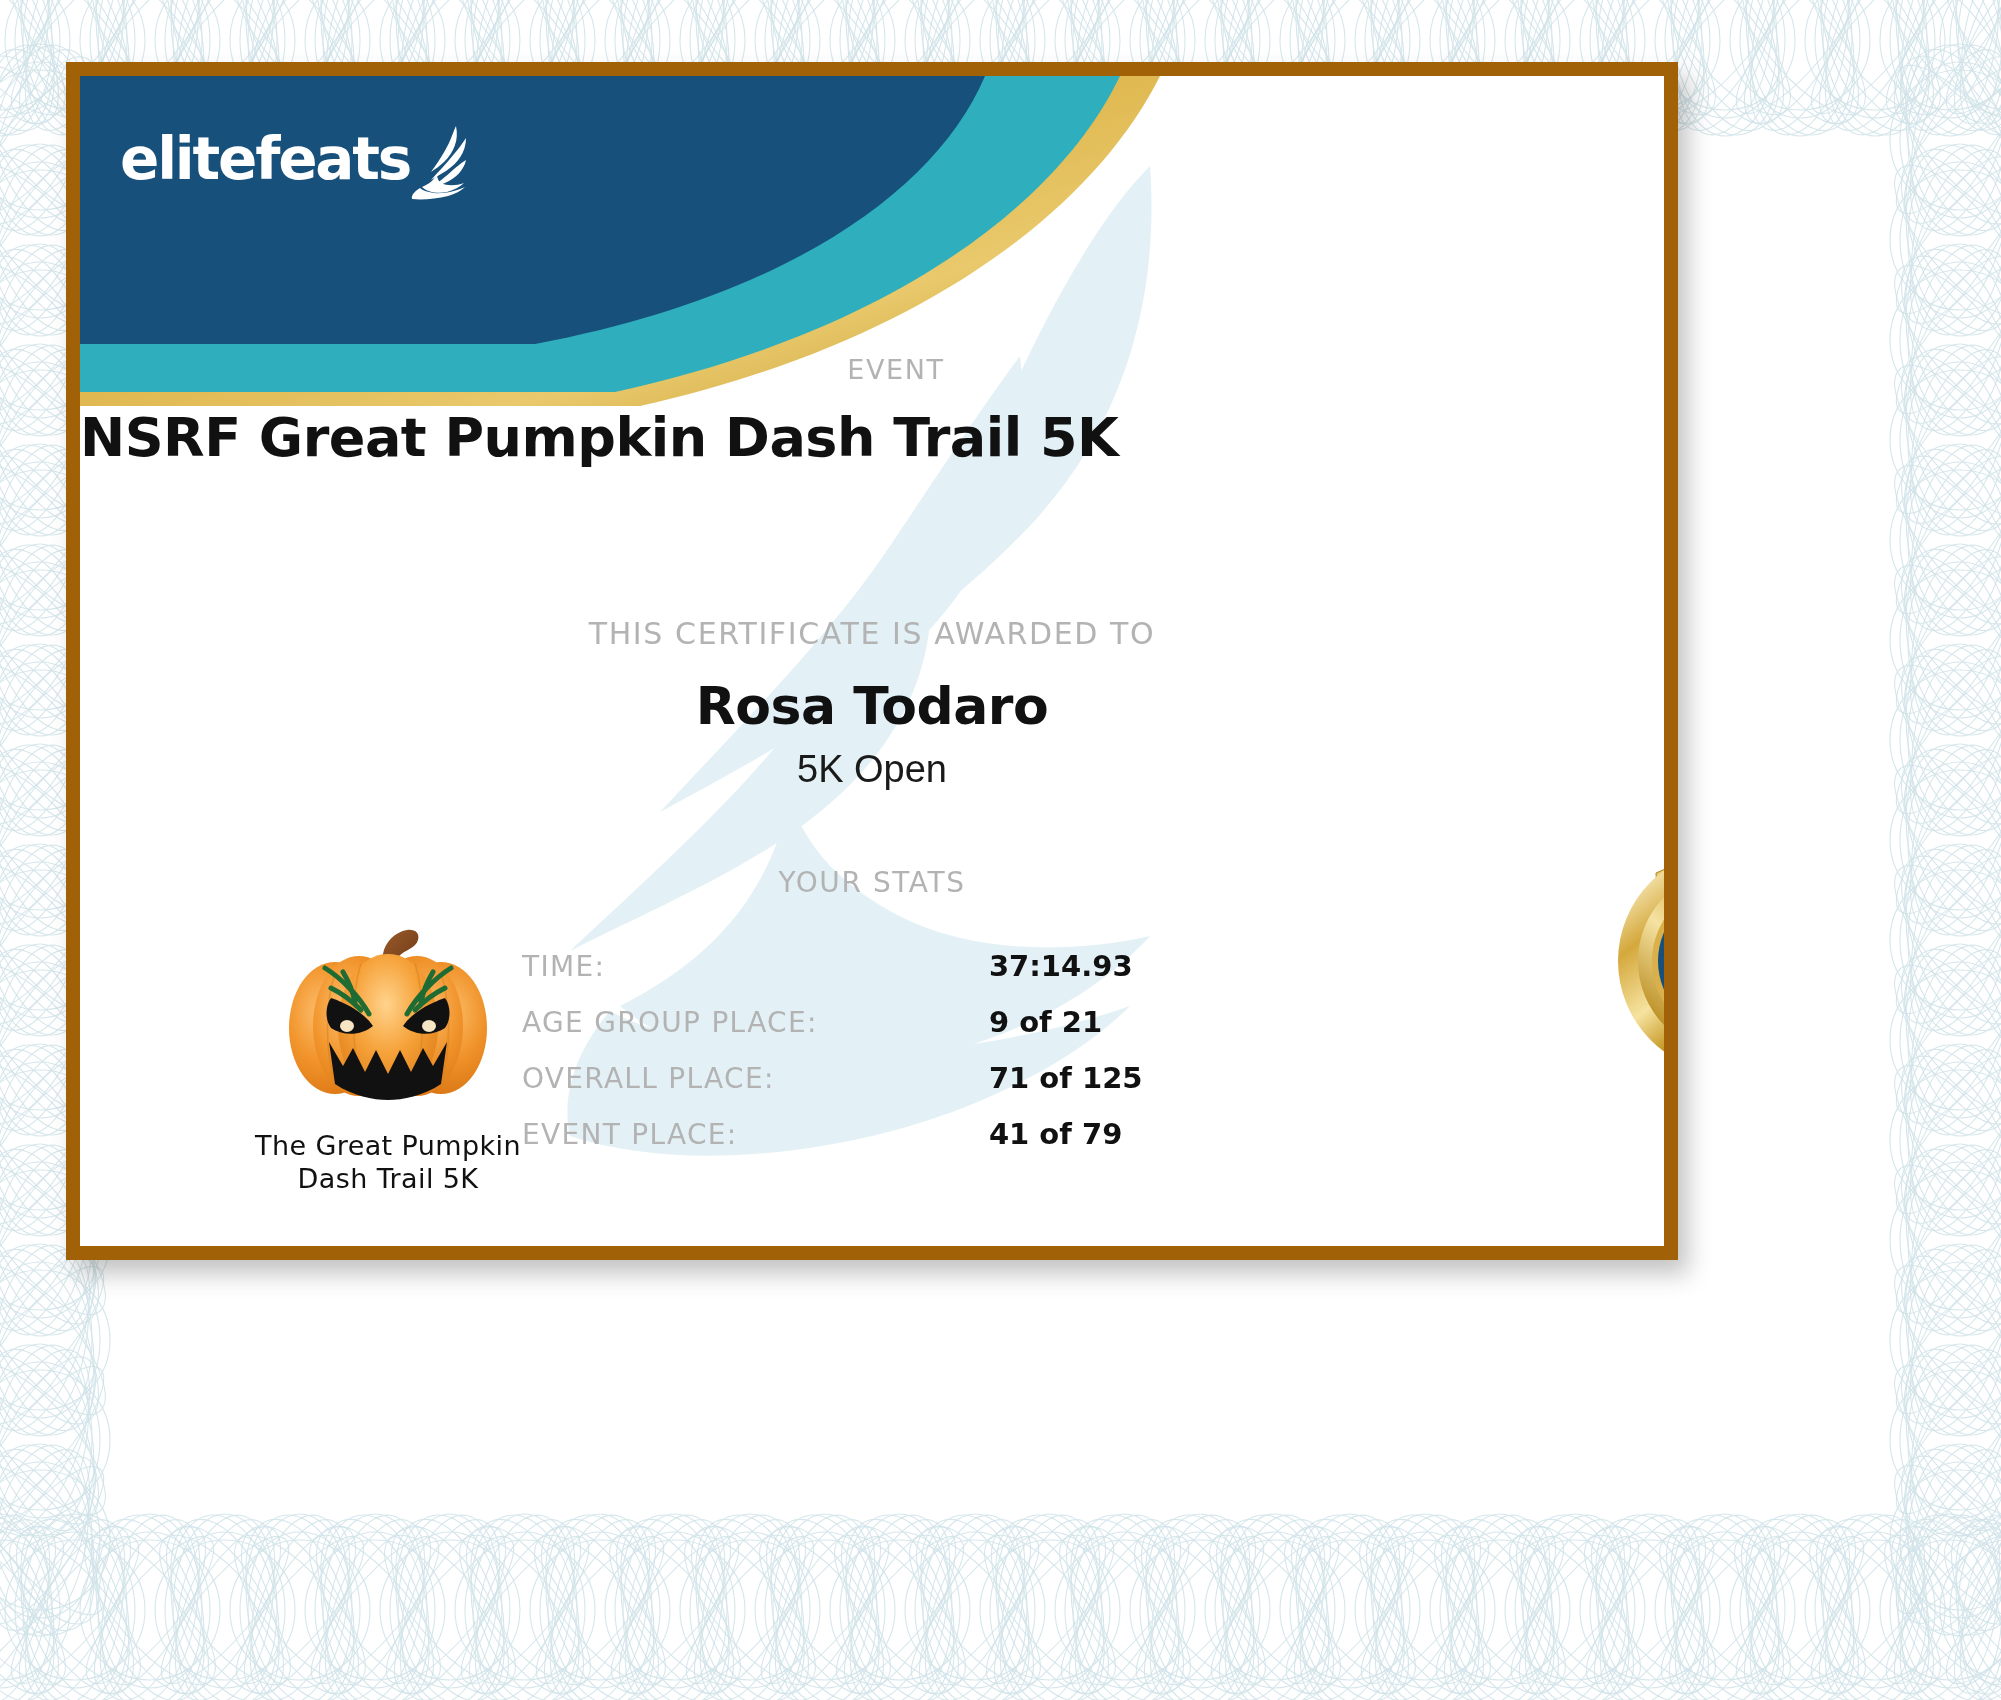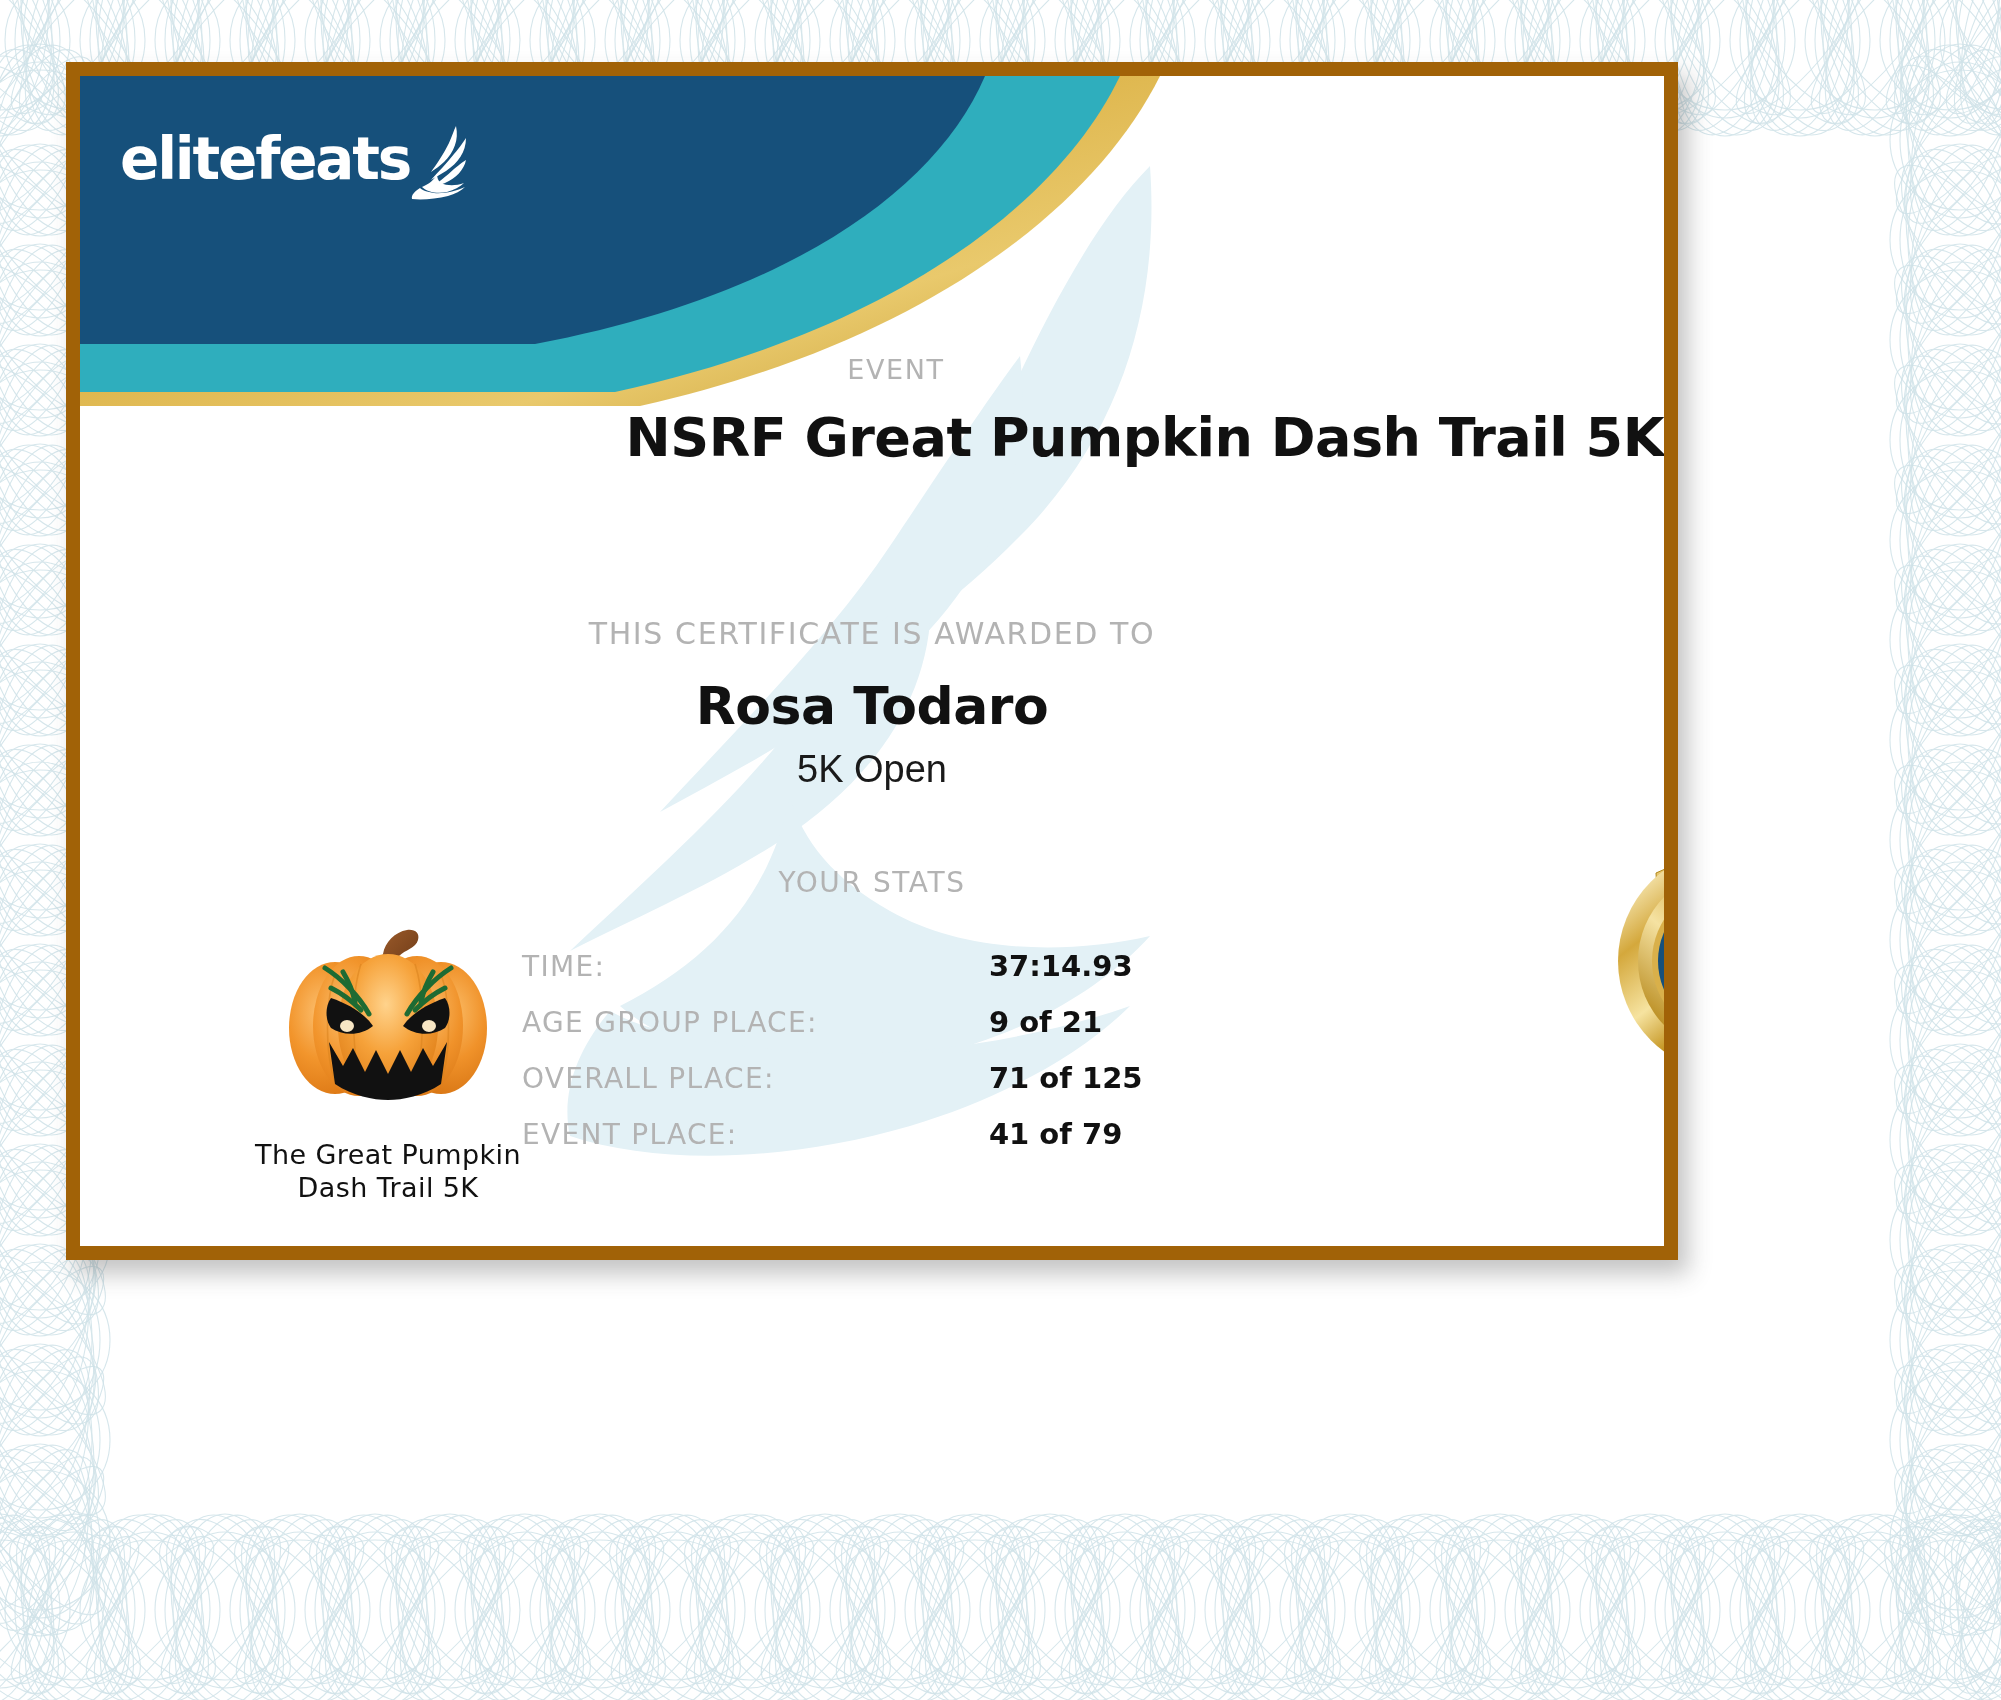--- a/index.html
+++ b/index.html
@@ -78,21 +78,21 @@
     letter-spacing:1.6px;
     text-align:center;
   }
 
   .event-label {
     position:absolute; left:0; right:0; top:278px;
     font-size:27px; font-weight:400;padding-left:48px;
   }
   .event-title {
     position:absolute; left:0; right:0; top:330px;
-    text-align:right;
+    text-align:left;
     font-family:"DejaVu Sans", sans-serif;
     font-size:54px;
     font-weight:700;
     color:#111111;
     letter-spacing:-0.5px;
   }
 
   .awarded-label {
     position:absolute; left:0; right:0; top:540px;
     font-size:30px; font-weight:400;
@@ -143,21 +143,21 @@
   }
 
   
   .pumpkin-block {
     position:absolute;
     left:158px; top:840px;
     width:300px;
     text-align:center;
   }
   .pumpkin-caption {
-    margin-top:19px;
+    margin-top:10px;
     font-family:"DejaVu Sans", sans-serif;
     font-size:27px;
     color:#111111;
     line-height:1.22;
     letter-spacing:0.4px;
   }
 
   
   .badge-block {
     position:absolute;

